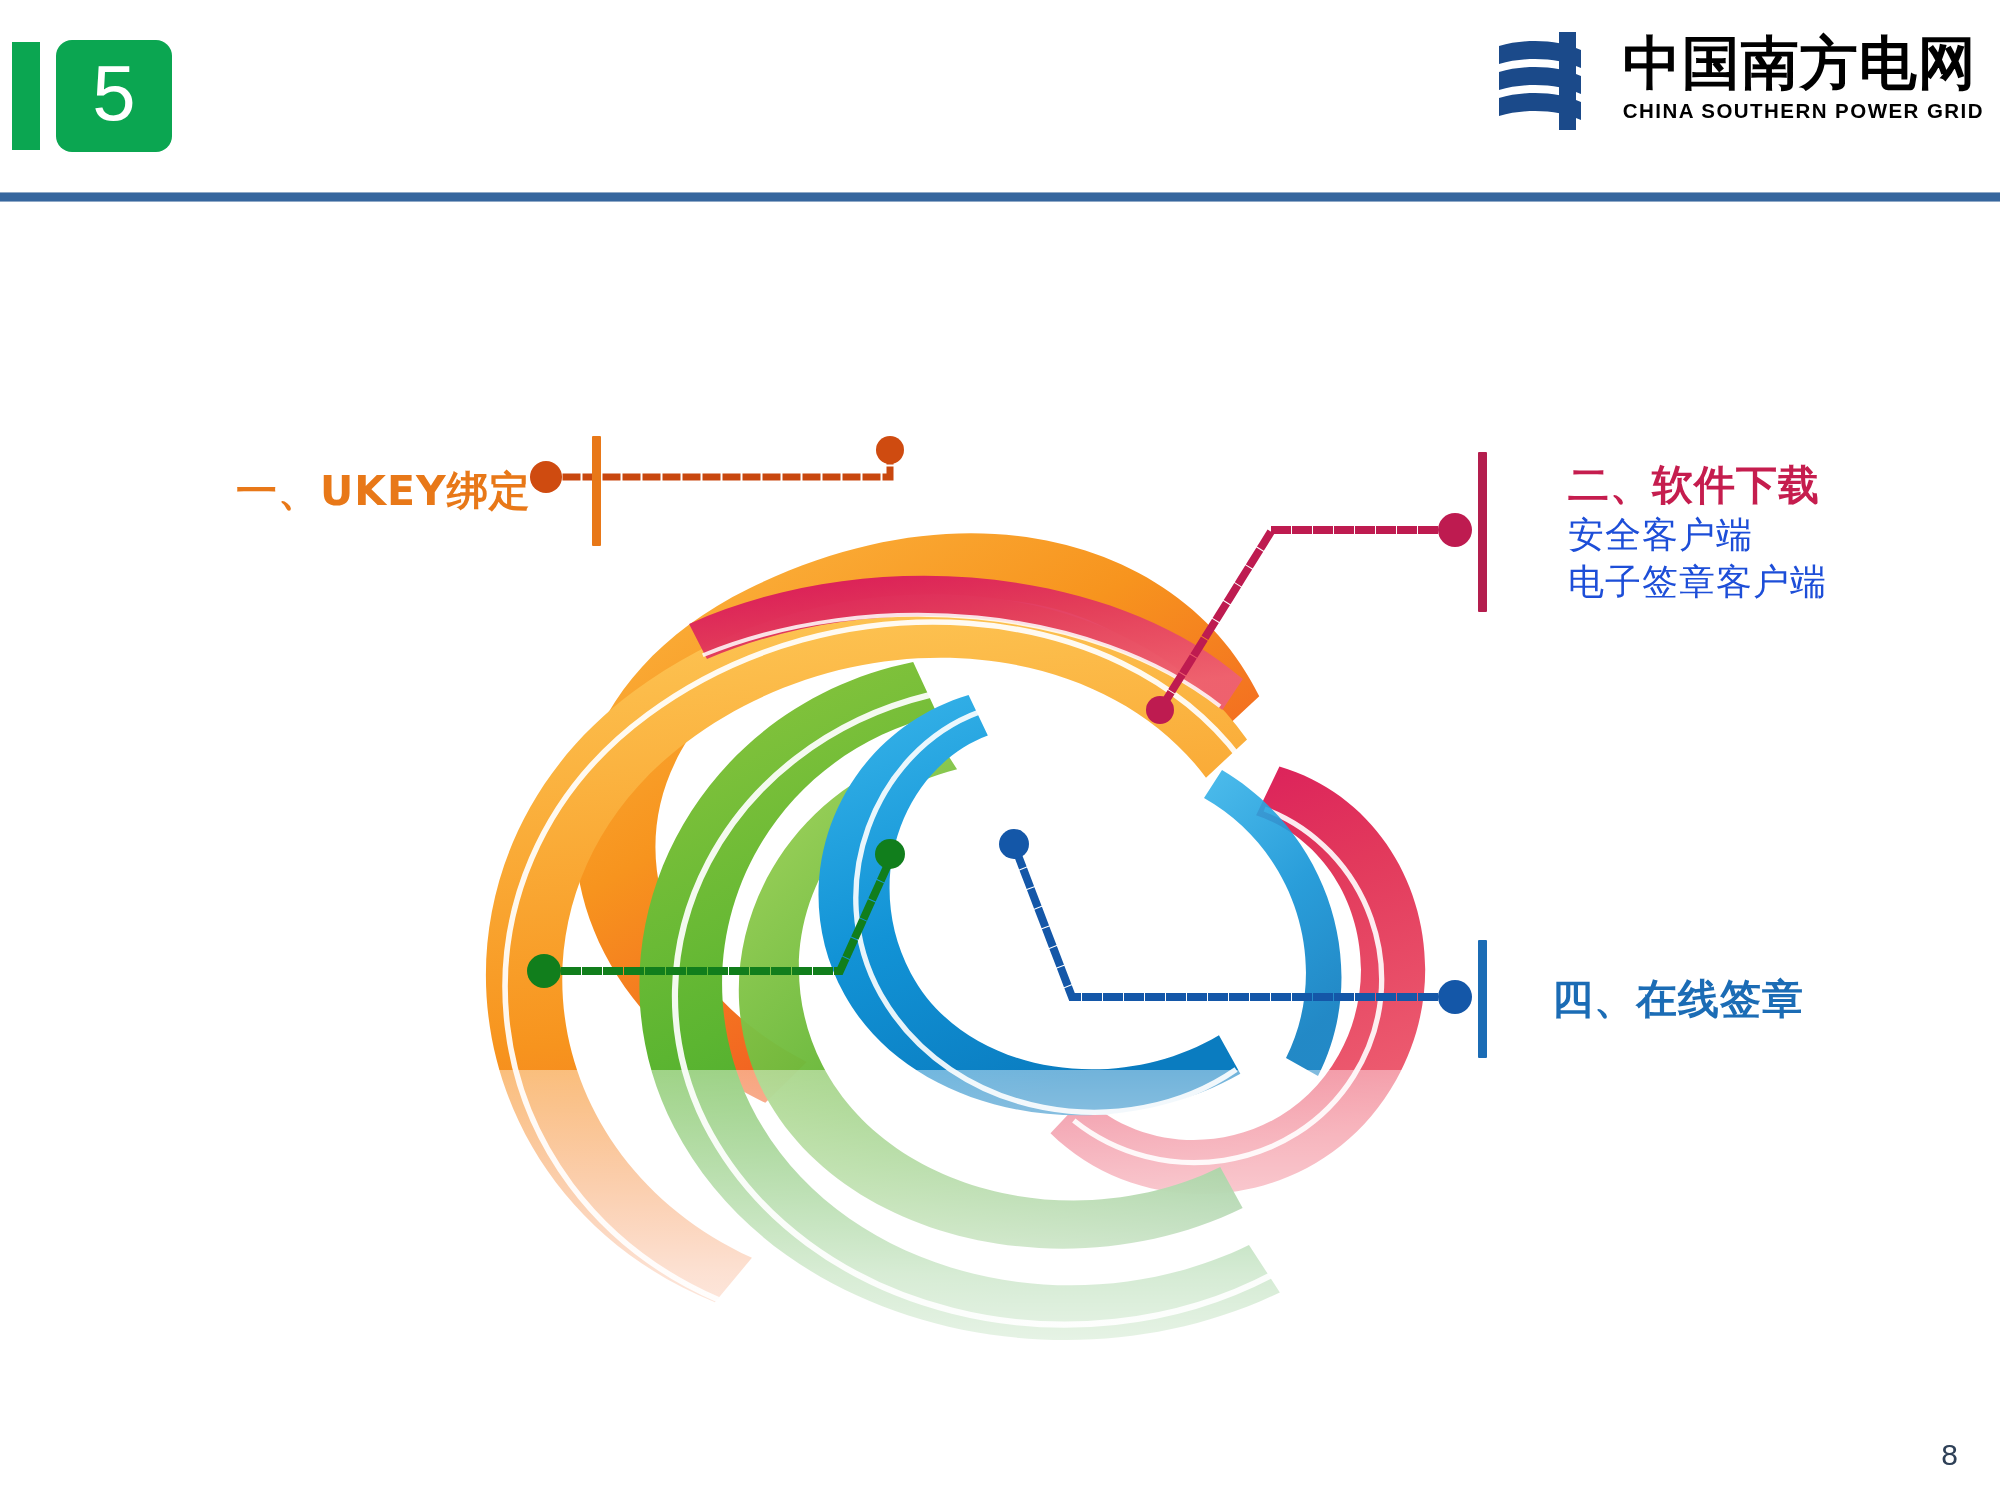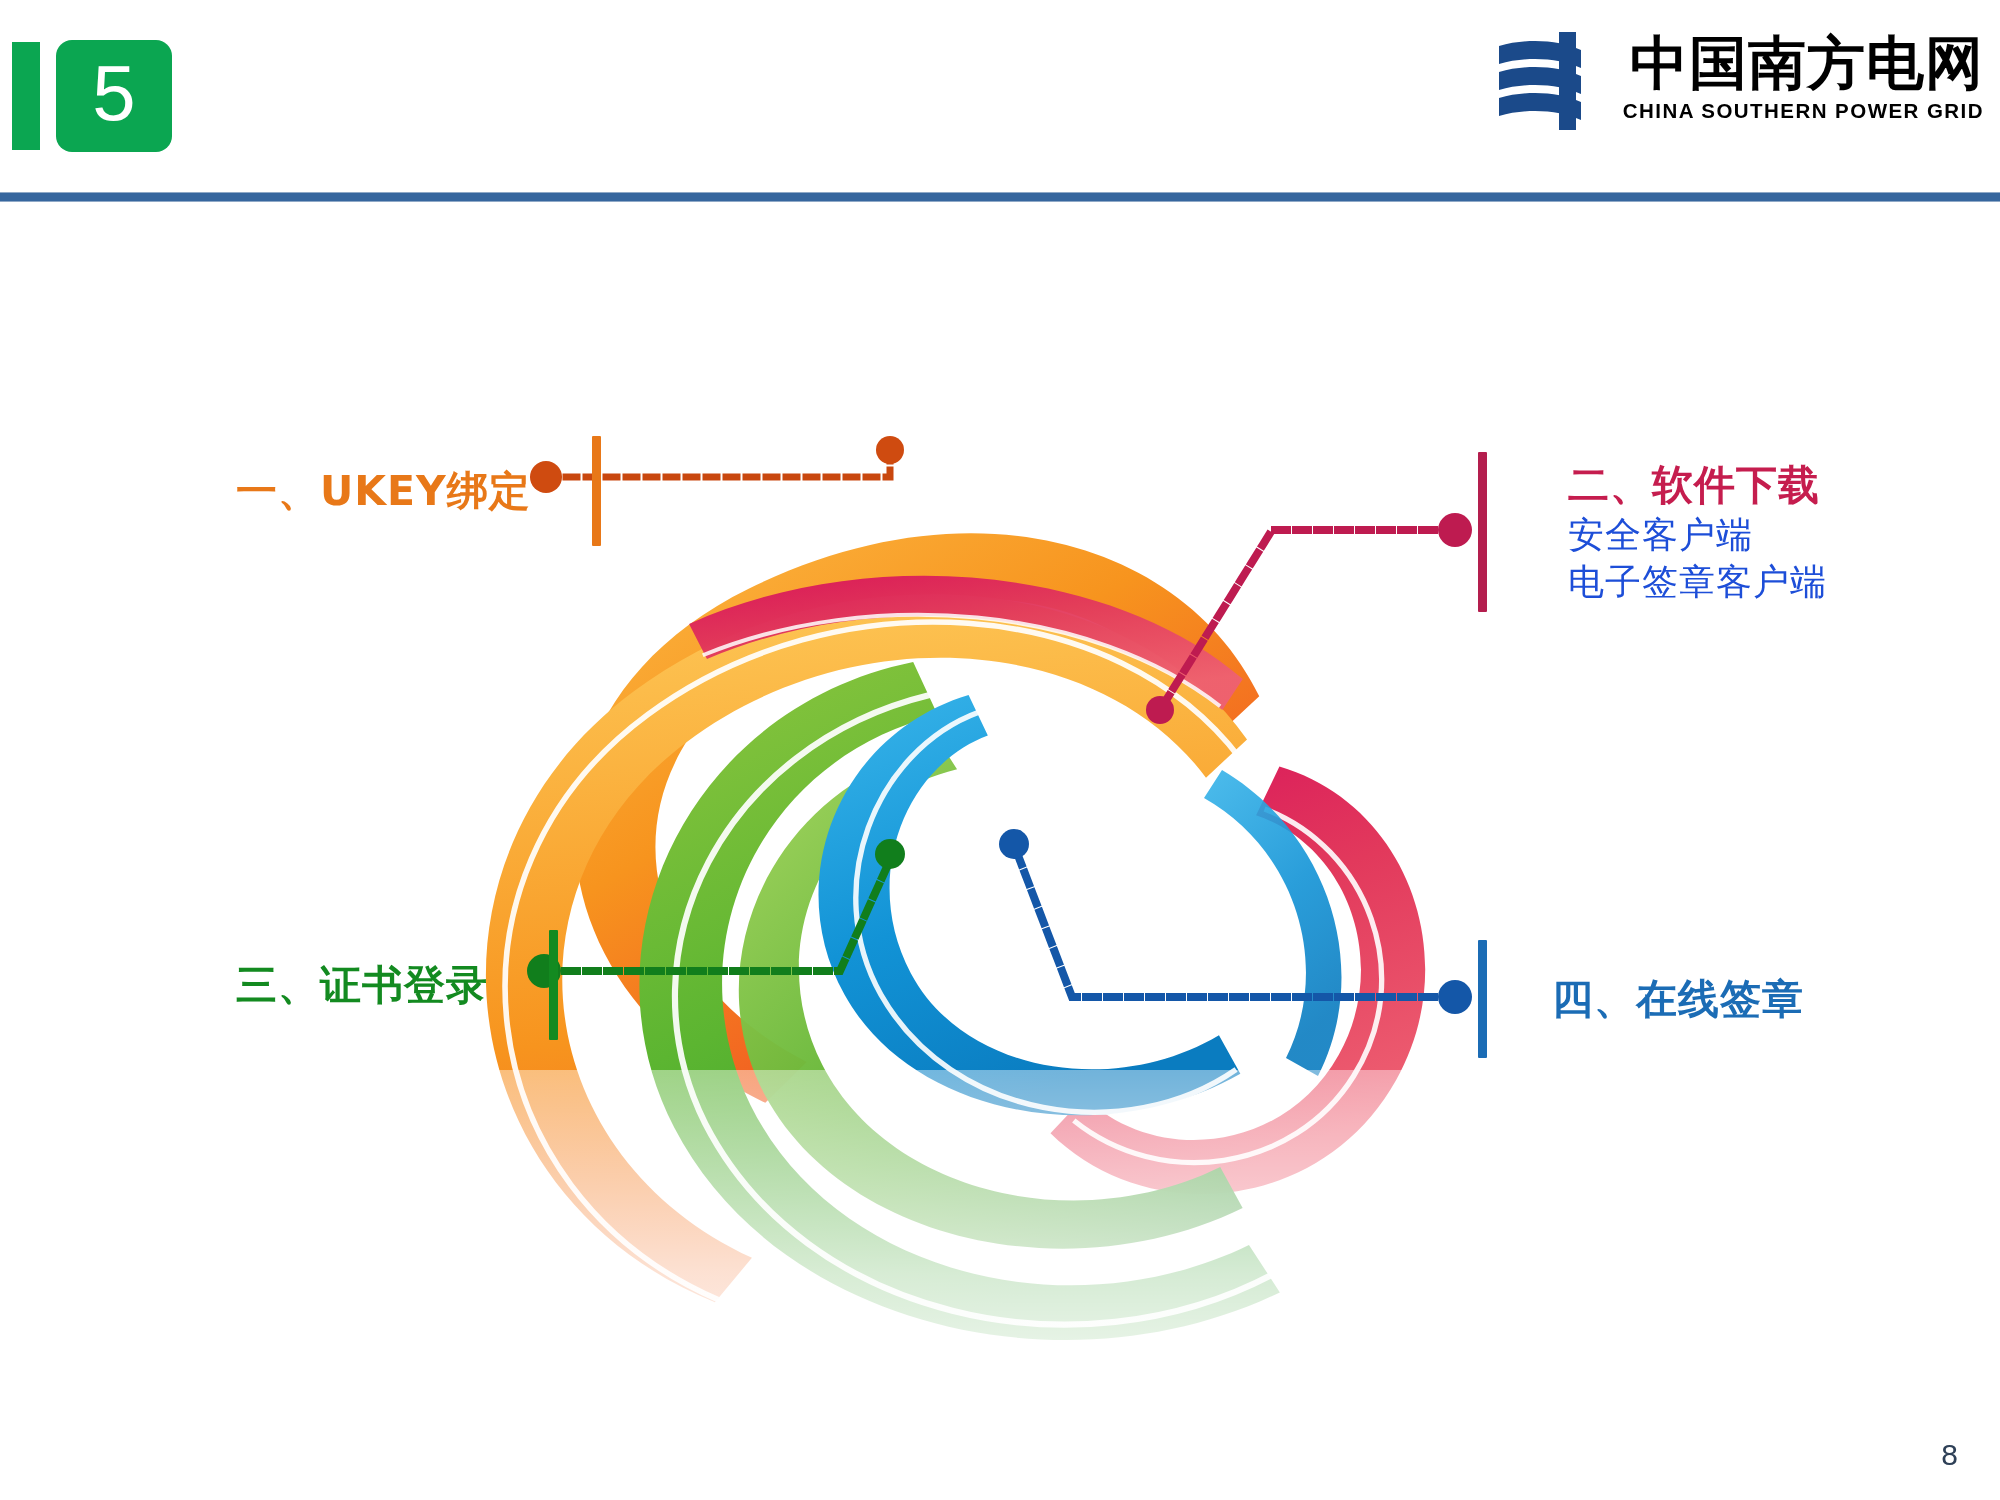--- a/index.html
+++ b/index.html
@@ -39,21 +39,21 @@
     border-top:1px solid #8fa9c7;border-bottom:1px solid #8fa9c7;
     box-sizing:border-box;
   }
 
   
   .brand{
     position:absolute;right:16px;top:28px;
     display:flex;align-items:flex-start;gap:18px;
   }
   .brand-mark{width:108px;height:105px;display:block;}
-  .brand-text{display:flex;flex-direction:column;justify-content:flex-start;padding-top:4px;align-items:flex-end;}
+  .brand-text{display:flex;flex-direction:column;justify-content:flex-start;padding-top:4px;}
   .brand-cn{
     font-size:58px;line-height:62px;font-weight:700;color:#000;
     font-family:"DejaVu Sans","Liberation Sans",sans-serif;
     white-space:nowrap;letter-spacing:1px;
   }
   .brand-en{
     font-size:20.5px;line-height:26px;font-weight:700;color:#000;
     letter-spacing:1.45px;white-space:nowrap;margin-top:4px;
     font-family:"Liberation Sans",sans-serif;
   }
@@ -295,26 +295,20 @@
     </svg>
   </div>
 
   <div class="callout" id="callout-1">
     <div class="ctexts">
       <div class="ctitle">一、UKEY绑定</div>
     </div>
     <div class="cbar"></div>
   </div>
 
-  <div class="callout" id="callout-3">
-    <div class="ctexts">
-      <div class="ctitle">三、证书登录</div>
-    </div>
-    <div class="cbar"></div>
-  </div>
 
   <div class="callout" id="callout-2">
     <div class="cbar"></div>
     <div class="ctexts">
       <div class="ctitle">二、软件下载</div>
       <div class="csub">安全客户端</div>
       <div class="csub">电子签章客户端</div>
     </div>
   </div>
 

